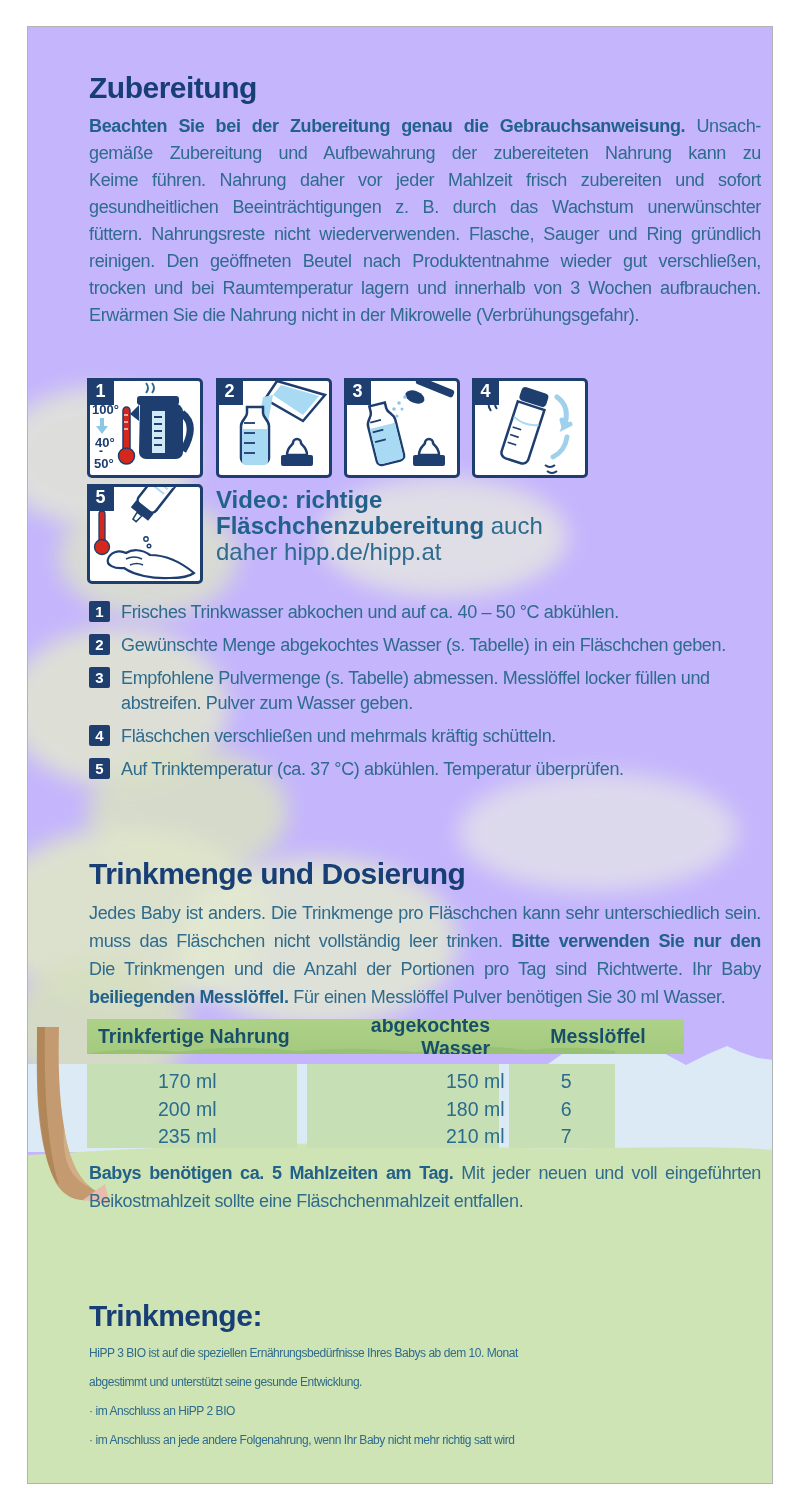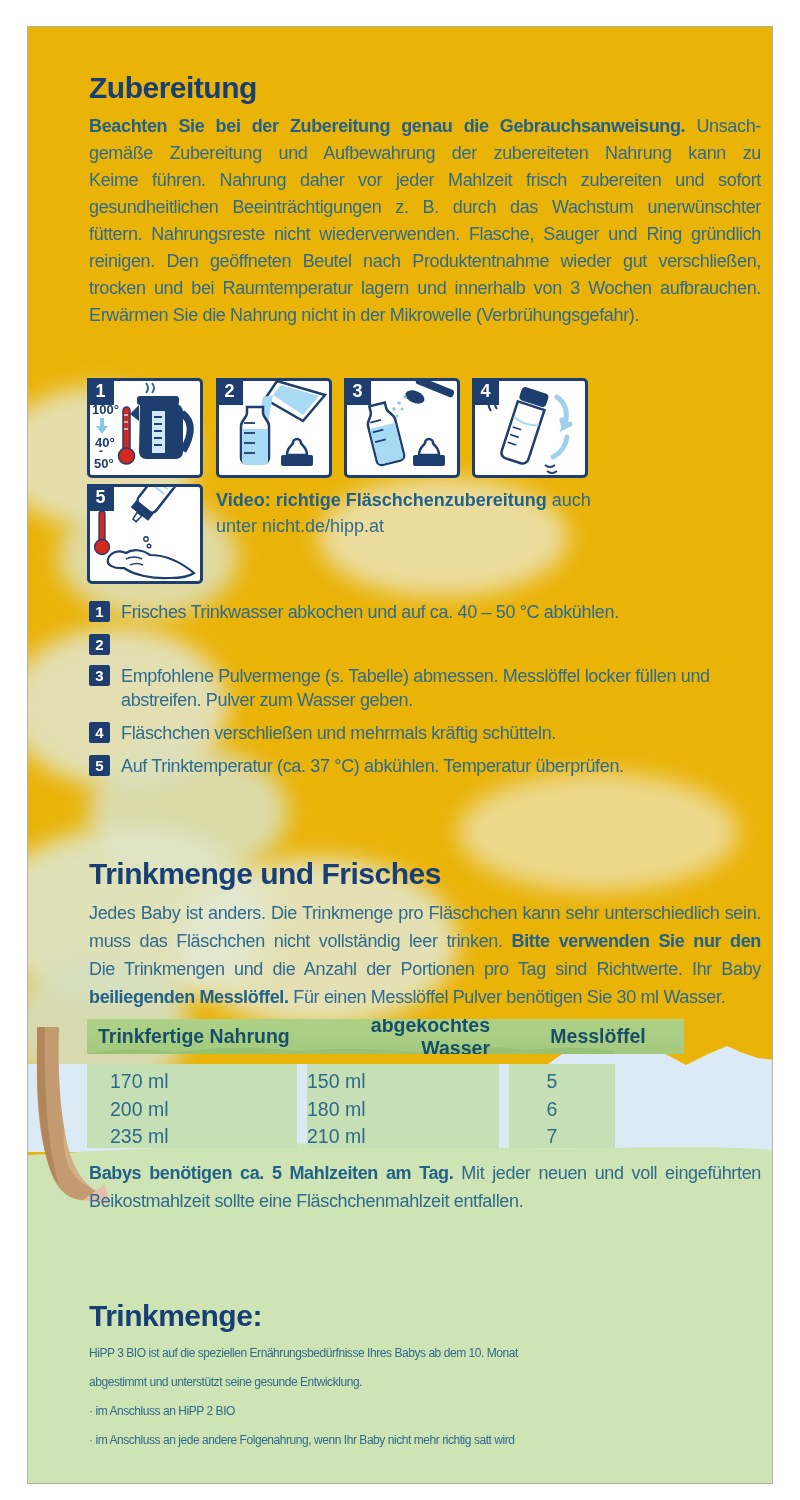--- a/index.html
+++ b/index.html
@@ -1,17 +1,17 @@
 <!DOCTYPE html>
 <html><head>
 <meta charset="utf-8">
 <style>
   html,body{margin:0;padding:0;background:#ffffff;}
   body{width:800px;height:1500px;position:relative;font-family:"Liberation Sans",sans-serif;overflow:hidden;}
-  #panel{position:absolute;left:27px;top:26px;width:746px;height:1458px;background:#eab308;
+  #panel{position:absolute;left:27px;top:26px;width:746px;height:1458px;background:#c4b5fd;
          border:1.5px solid #b3b3b2;box-sizing:border-box;overflow:hidden;}
   
   .blob{position:absolute;border-radius:50%;filter:blur(11px);}
   .scene{position:absolute;left:0;top:975px;width:746px;height:150px;}
   .band{position:absolute;left:0;top:1108px;width:746px;height:350px;}
   .trunk{position:absolute;left:0;top:1000px;width:110px;height:200px;}
   .pinkleaf{position:absolute;left:55px;top:1157px;width:28px;height:24px;}
   
   .h1{position:absolute;font-size:30px;font-weight:700;color:#183e76;letter-spacing:-0.5px;}
   .para{position:absolute;width:672px;font-size:18px;letter-spacing:-0.35px;color:#2e6b8d;}
@@ -20,21 +20,21 @@
   .lh27 .jline{line-height:27px;}
   .lh28 .jline{line-height:28px;}
   .seg{display:inline;}
   .b{font-weight:700;color:#21618a;}
   
   .iconbox{position:absolute;width:116px;height:100px;background:#ffffff;border:3px solid #1d3e6f;
            border-radius:5px;box-sizing:border-box;}
   .ibadge{position:absolute;left:-3px;top:-3px;width:27px;height:27px;background:#1d3e6f;color:#fff;
           font-weight:700;font-size:18px;display:flex;align-items:center;justify-content:center;z-index:2;}
   .isvg{position:absolute;left:0;top:0;width:110px;height:94px;}
-  .videotext{position:absolute;left:188px;top:460px;width:420px;font-size:18px;line-height:26px;color:#2e6b8d;}
+  .videotext{position:absolute;left:188px;top:460px;width:420px;font-size:24px;line-height:26px;color:#2e6b8d;}
   
   .steps{position:absolute;left:61px;top:573px;width:678px;}
   .step{display:flex;gap:11px;margin-bottom:8.5px;}
   .sbadge{flex:0 0 auto;width:21px;height:21px;margin-top:1px;background:#1d3e6f;color:#fff;border-radius:2px;
           font-weight:700;font-size:15px;display:flex;align-items:center;justify-content:center;}
   .stext{font-size:18px;letter-spacing:-0.35px;line-height:24.5px;color:#2e6b8d;}
   .stext .l2{display:block;}
   .stext .l2:empty{display:none;}
   
   .thead{position:absolute;left:59px;top:992px;width:597px;height:35px;display:flex;align-items:center;
@@ -43,23 +43,23 @@
   .theadtex{position:absolute;left:0;bottom:0;width:528px;height:12px;}
   .th{position:relative;z-index:1;}
   .th1{width:210px;padding-left:11px;box-sizing:border-box;margin-right:10px;}
   .th2{width:192px;text-align:right;padding-right:9px;box-sizing:border-box;margin-right:10px;}
   .th3{width:106px;text-align:center;margin-left:36px;}
   .strip{position:absolute;top:1037px;height:84px;background:#c6dfb5;}
   .strip.s1{left:59px;width:210px;}
   .strip.s2{left:279px;width:192px;}
   .strip.s3{left:481px;width:106px;}
   .trows{position:absolute;left:59px;top:1041px;width:528px;font-size:19.5px;color:#2c6b8c;}
-  .trow{display:flex;height:26px;line-height:26px;margin-bottom:1.5px;}
+  .trow{display:flex;height:26px;line-height:26px;margin-bottom:1.5px;padding-left:48px;}
   .c1{width:210px;padding-left:23px;box-sizing:border-box;margin-right:10px;}
-  .c2{width:192px;text-align:left;padding-right:13px;box-sizing:border-box;}
+  .c2{width:192px;text-align:right;padding-right:13px;box-sizing:border-box;}
   .c3{width:106px;text-align:center;}
   
   .alines{position:absolute;left:61px;top:1312px;width:690px;font-size:12px;letter-spacing:-0.45px;
           line-height:29px;color:#2e6b8d;}
 </style>
 </head>
 <body>
 
 <div id="panel">
 
@@ -203,47 +203,48 @@
       </g>
       <circle cx="56" cy="52" r="2.2" fill="#ffffff" stroke="#1d3e6f" stroke-width="1.4"></circle>
       <circle cx="59" cy="59" r="1.8" fill="#ffffff" stroke="#1d3e6f" stroke-width="1.4"></circle>
       <path d="M104,86 C92,76 76,68 60,68 C52,62 42,62 36,66 C28,62 20,66 18,72 C16,78 24,82 34,81 C44,88 62,92 80,91 C90,91 100,89 104,86 Z" fill="#ffffff" stroke="#1d3e6f" stroke-width="2.2"></path>
       <path d="M36,72 q8,-4 16,0 M40,78 q7,-3 13,0" stroke="#1d3e6f" stroke-width="1.5" fill="none"></path>
     </svg>
   </div>
 
   <div class="videotext">
     <span class="b">Video: richtige Fläschchenzubereitung</span><span> auch</span><br>
-    <span>unter nicht.de/hipp.at</span>
+    <span>daher hipp.de/hipp.at</span>
   </div>
 
   <div class="steps">
 
   <div class="step">
       <span class="sbadge">1</span>
       <span class="stext"><span>Frisches Trinkwasser abkochen und auf ca. 40 – 50 °C abkühlen.</span></span>
     </div>
       <div class="step">
       <span class="sbadge">2</span>
+      <span class="stext"><span>Gewünschte Menge abgekochtes Wasser (s. Tabelle) in ein Fläschchen geben.</span></span>
     </div>
       <div class="step">
       <span class="sbadge">3</span>
       <span class="stext"><span>Empfohlene Pulvermenge (s. Tabelle) abmessen. Messlöffel locker füllen und</span><span class="l2">abstreifen. Pulver zum Wasser geben.</span></span>
     </div>
       <div class="step">
       <span class="sbadge">4</span>
       <span class="stext"><span>Fläschchen verschließen und mehrmals kräftig schütteln.</span></span>
     </div>
       <div class="step">
       <span class="sbadge">5</span>
       <span class="stext"><span>Auf Trinktemperatur (ca. 37 °C) abkühlen. Temperatur überprüfen.</span></span>
     </div>
     </div>
 
-  <div class="h1" style="left:61px;top:830px;">Trinkmenge und Frisches</div>
+  <div class="h1" style="left:61px;top:830px;">Trinkmenge und Dosierung</div>
 
   <div class="para lh28" style="left:61px;top:872px;">
 
   <div class="jline"><span class="seg">Jedes Baby ist anders. Die Trinkmenge pro Fläschchen kann sehr unterschiedlich sein.</span><span class="seg b"></span><span class="seg"></span></div>
       <div class="jline"><span class="seg">muss das Fläschchen nicht vollständig leer trinken. </span><span class="seg b">Bitte verwenden Sie nur den</span><span class="seg"></span></div>
       <div class="jline"><span class="seg">Die Trinkmengen und die Anzahl der Portionen pro Tag sind Richtwerte. Ihr Baby</span><span class="seg b"></span><span class="seg"></span></div>
       <div class="jline"><span class="seg"></span><span class="seg b">beiliegenden Messlöffel.</span><span class="seg"> Für einen Messlöffel Pulver benötigen Sie 30 ml Wasser.</span></div>
     </div>
 
   <div class="thead">

